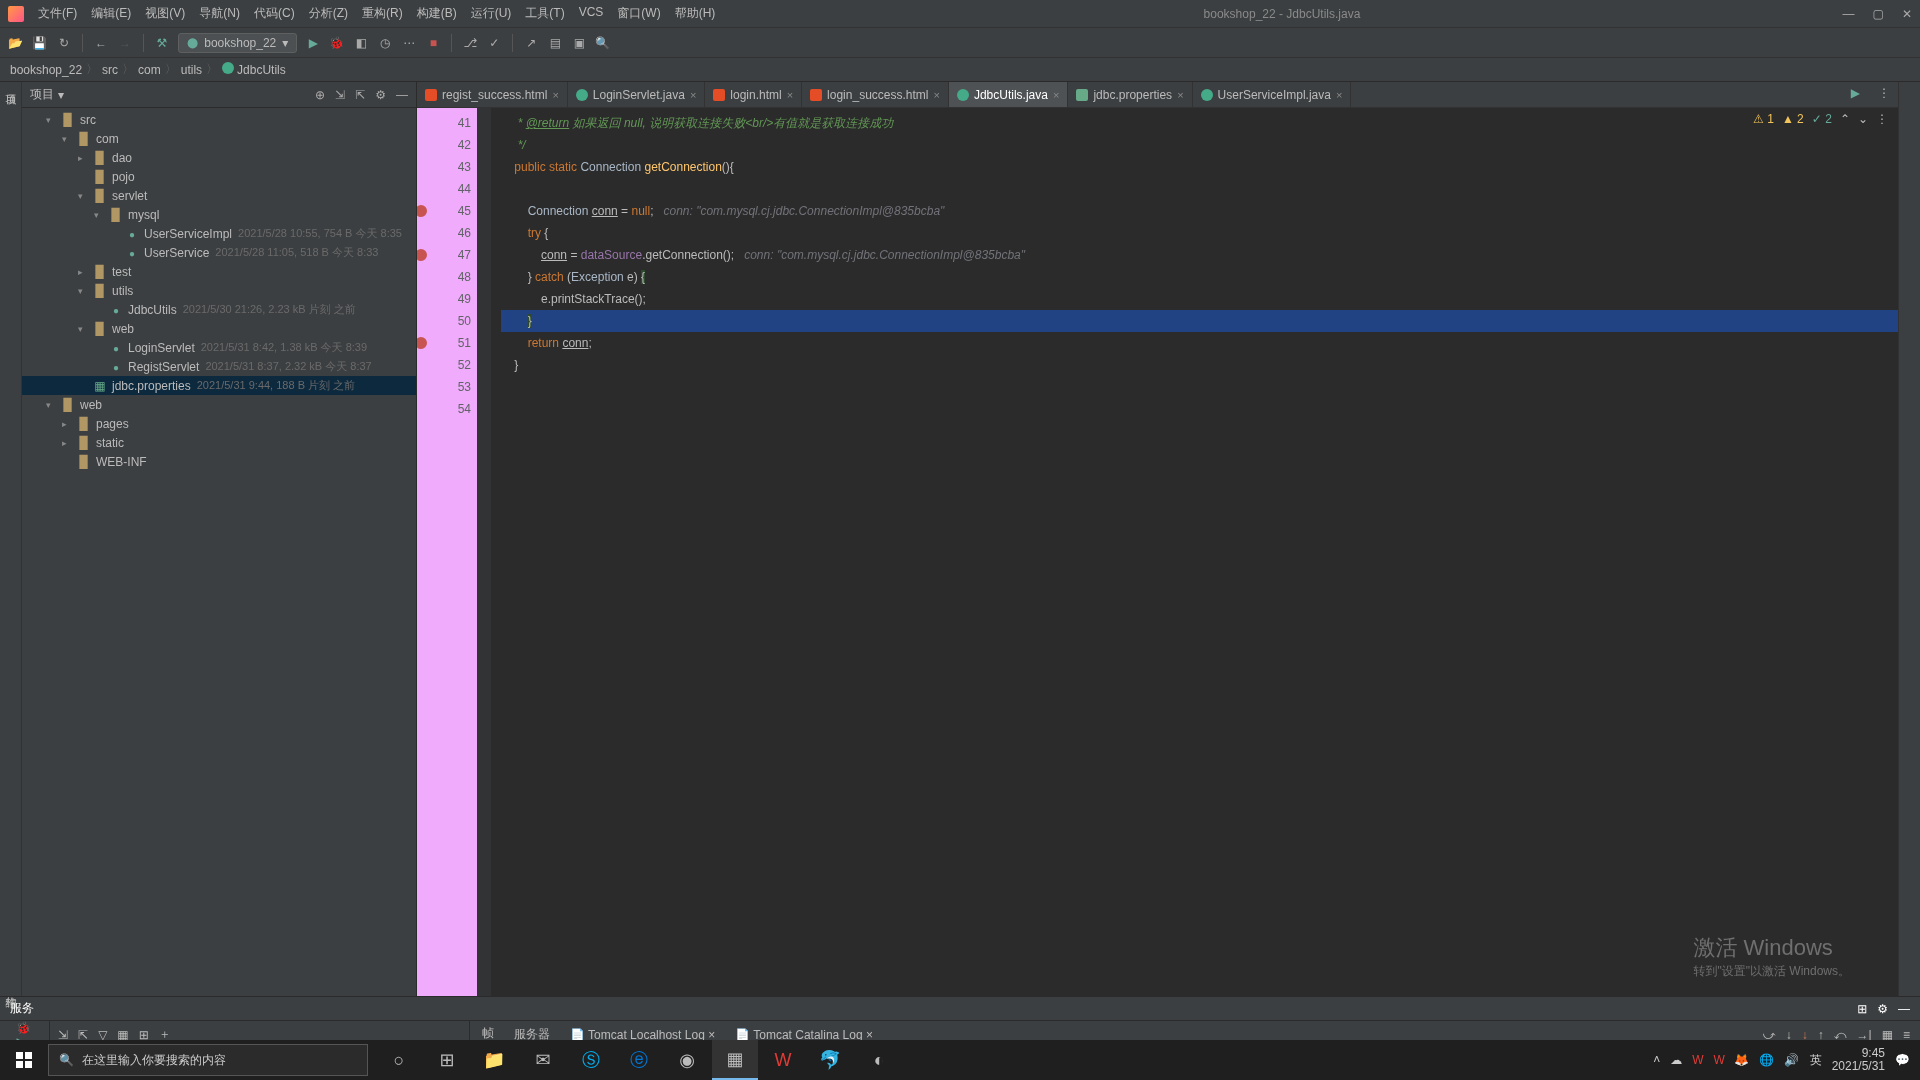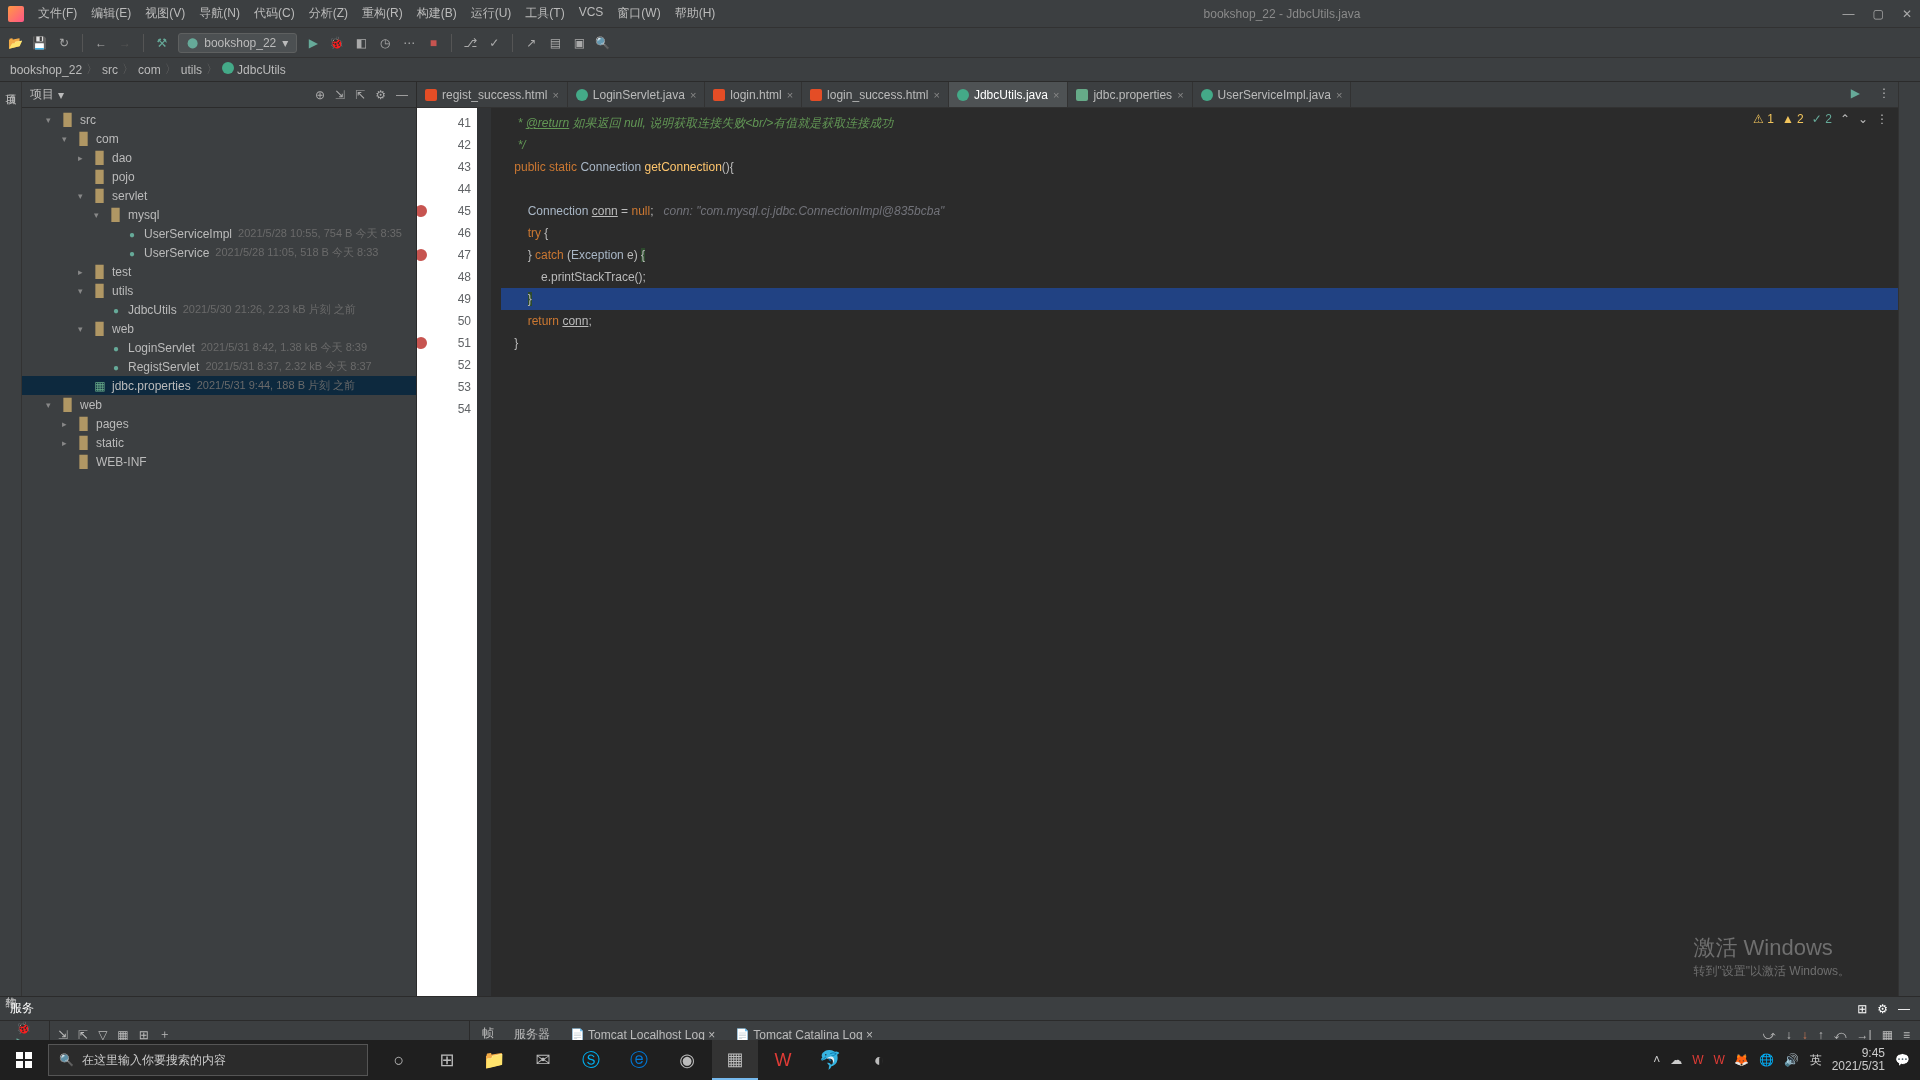--- a/index.html
+++ b/index.html
@@ -38,21 +38,21 @@
 .editor-area{flex:1;display:flex;flex-direction:column;background:#2b2b2b}
 .tabs{height:26px;background:#3c3f41;display:flex;align-items:stretch;border-bottom:1px solid #323232;overflow:hidden}
 .tab{display:flex;align-items:center;padding:0 8px;gap:5px;color:#bbb;border-right:1px solid #323232;cursor:pointer}
 .tab.active{background:#4e5254;color:#fff}
 .tab-icon{width:12px;height:12px;border-radius:2px}
 .ti-html{background:#e44d26}
 .ti-java{background:#4a8;border-radius:50%}
 .ti-prop{background:#6a8}
 .tab-close{color:#888;font-size:11px}
 .editor-body{flex:1;display:flex;overflow:hidden;position:relative}
-.gutter{width:60px;background:#ffffff;text-align:right;padding:4px 6px 0 0;color:#606366;font-family:Consolas,monospace;font-size:13px}
+.gutter{width:60px;background:#f0abfc;text-align:right;padding:4px 6px 0 0;color:#606366;font-family:Consolas,monospace;font-size:13px}
 .gutter-line{height:22px;line-height:22px;position:relative}
 .bp{position:absolute;left:-2px;top:5px;width:12px;height:12px;background:#c75450;border-radius:50%}
 .fold-gutter{width:14px;background:#313335}
 .code{flex:1;font-family:Consolas,monospace;font-size:13px;padding:4px 0 0 10px;line-height:22px;position:relative}
 .code-line{height:22px;white-space:pre}
 .cl-hl{background:#214283}
 .kw{color:#cc7832}
 .com{color:#808080;font-style:italic}
 .com2{color:#629755;font-style:italic}
 .typ{color:#a9b7c6}
@@ -354,20 +354,21 @@
           <div class="gutter-line">54</div>
         </div>
       <div class="fold-gutter"></div>
       <div class="code" id="code">
           <div class="code-line">     <span class="com2">* <u>@return</u> 如果返回 null, 说明获取连接失败&lt;br/&gt;有值就是获取连接成功</span></div>
           <div class="code-line">     <span class="com2">*/</span></div>
           <div class="code-line">    <span class="kw">public static</span> <span class="typ">Connection</span> <span class="fn">getConnection</span>(){</div>
           <div class="code-line"></div>
           <div class="code-line">        <span class="typ">Connection</span> <u>conn</u> = <span class="kw">null</span>;   <span class="hint">conn: "com.mysql.cj.jdbc.ConnectionImpl@835bcba"</span></div>
           <div class="code-line">        <span class="kw">try</span> {</div>
+          <div class="code-line">            <u>conn</u> = <span class="var">dataSource</span>.getConnection();   <span class="hint">conn: "com.mysql.cj.jdbc.ConnectionImpl@835bcba"</span></div>
           <div class="code-line">        } <span class="kw">catch</span> (<span class="typ">Exception</span> e) <span style="background:#2d4a2d">{</span></div>
           <div class="code-line">            e.printStackTrace();</div>
           <div class="code-line cl-hl">        <span style="background:#2d4a2d">}</span></div>
           <div class="code-line">        <span class="kw">return</span> <u>conn</u>;</div>
           <div class="code-line">    }</div>
           <div class="code-line"></div>
         </div>
     </div>
   </div>
 

